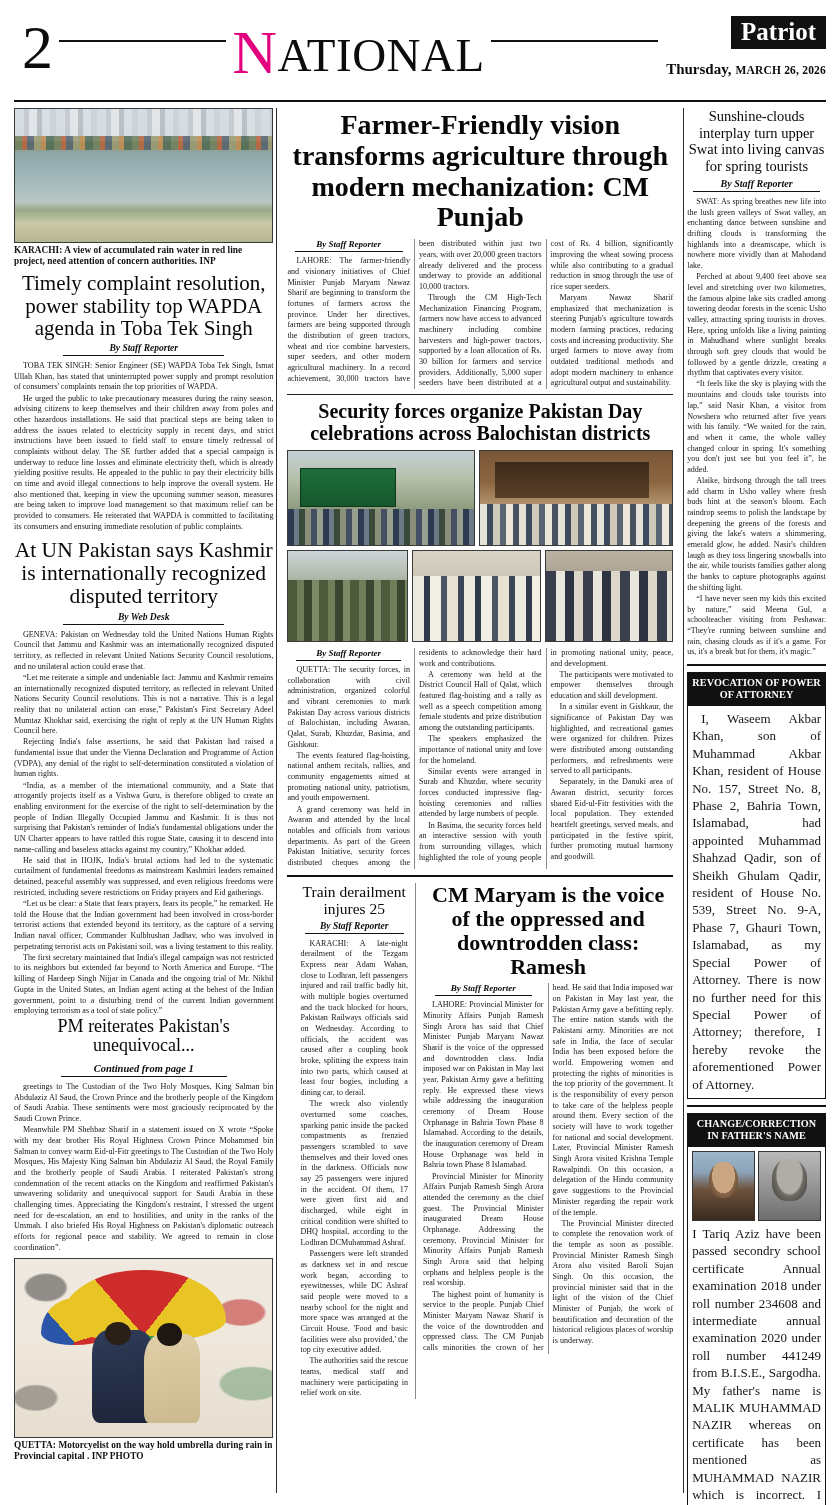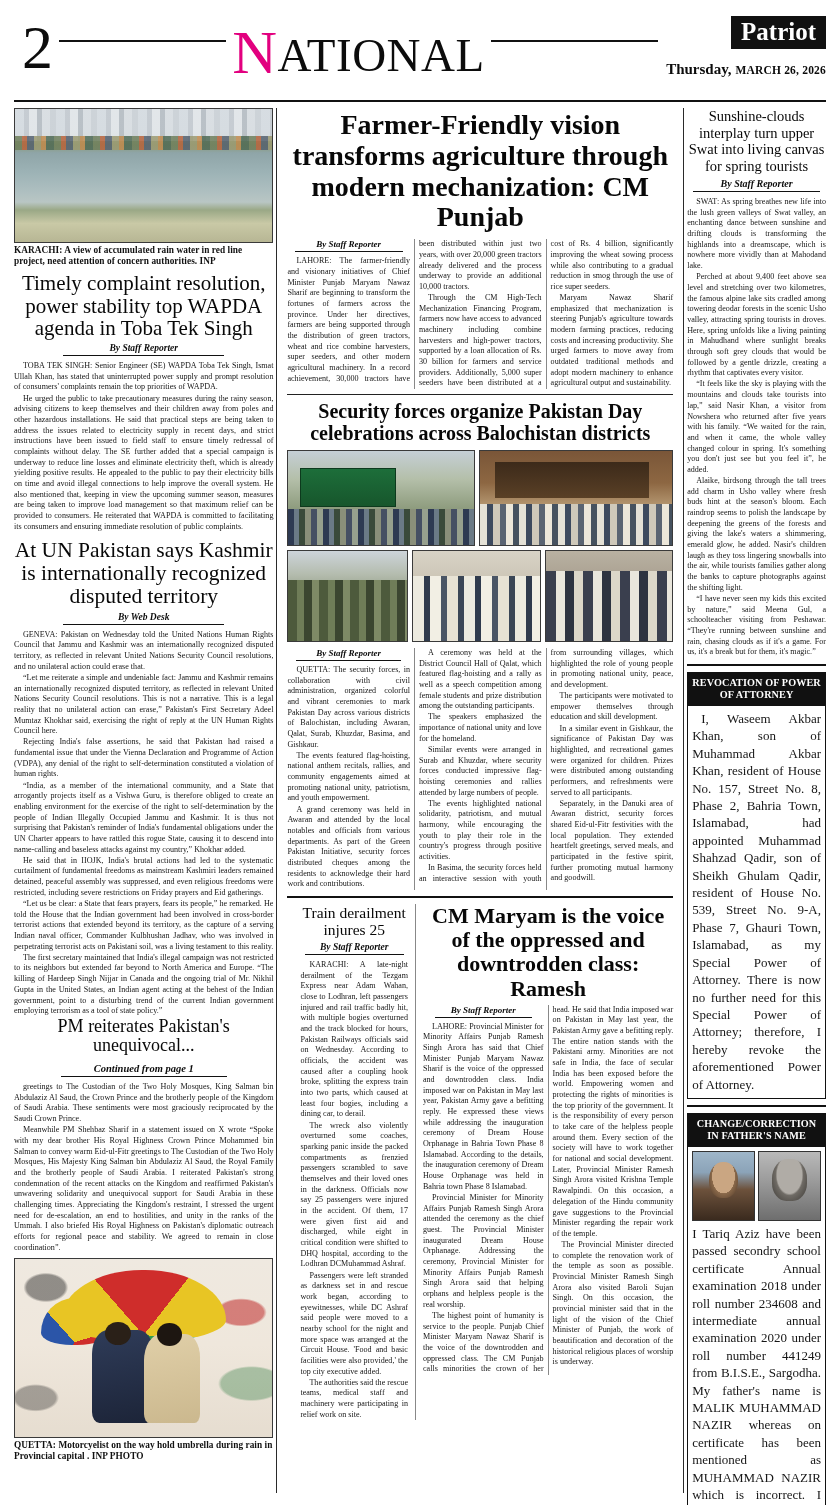--- a/index.html
+++ b/index.html
@@ -467,21 +467,20 @@
 
       <div class="cols3" style="margin-top:6px;">
         <div class="byline small" style="width:86%;margin:0 auto 4px auto;">By Staff Reporter</div>
         <div class="body-text">
           <p>QUETTA: The security forces, in collaboration with civil administration, organized colorful and vibrant ceremonies to mark Pakistan Day across various districts of Balochistan, including Awaran, Qalat, Surab, Khuzdar, Basima, and Gishkaur.</p>
           <p>The events featured flag-hoisting, national anthem recitals, rallies, and community engagements aimed at promoting national unity, patriotism, and youth empowerment.</p>
           <p>A grand ceremony was held in Awaran and attended by the local notables and officials from various departments. As part of the Green Pakistan Initiative, security forces distributed cheques among the residents to acknowledge their hard work and contributions.</p>
           <p>A ceremony was held at the District Council Hall of Qalat, which featured flag-hoisting and a rally as well as a speech competition among female students and prize distribution among the outstanding participants.</p>
           <p>The speakers emphasized the importance of national unity and love for the homeland.</p>
           <p>Similar events were arranged in Surab and Khuzdar, where security forces conducted impressive flag-hoisting ceremonies and rallies attended by large numbers of people.</p>
-          <p>The events highlighted national solidarity, patriotism, and mutual harmony, while encouraging the youth to play their role in the country's progress through positive activities.</p>
           <p>In Basima, the security forces held an interactive session with youth from surrounding villages, which highlighted the role of young people in promoting national unity, peace, and development.</p>
           <p>The participants were motivated to empower themselves through education and skill development.</p>
           <p>In a similar event in Gishkaur, the significance of Pakistan Day was highlighted, and recreational games were organized for children. Prizes were distributed among outstanding performers, and refreshments were served to all participants.</p>
           <p>Separately, in the Danuki area of Awaran district, security forces shared Eid-ul-Fitr festivities with the local population. They extended heartfelt greetings, served meals, and participated in the festive spirit, further promoting mutual harmony and goodwill.</p>
         </div>
       </div>
 
       <div class="hrule-thick"></div>
 
       <div style="display:flex;margin-left:13px;">

